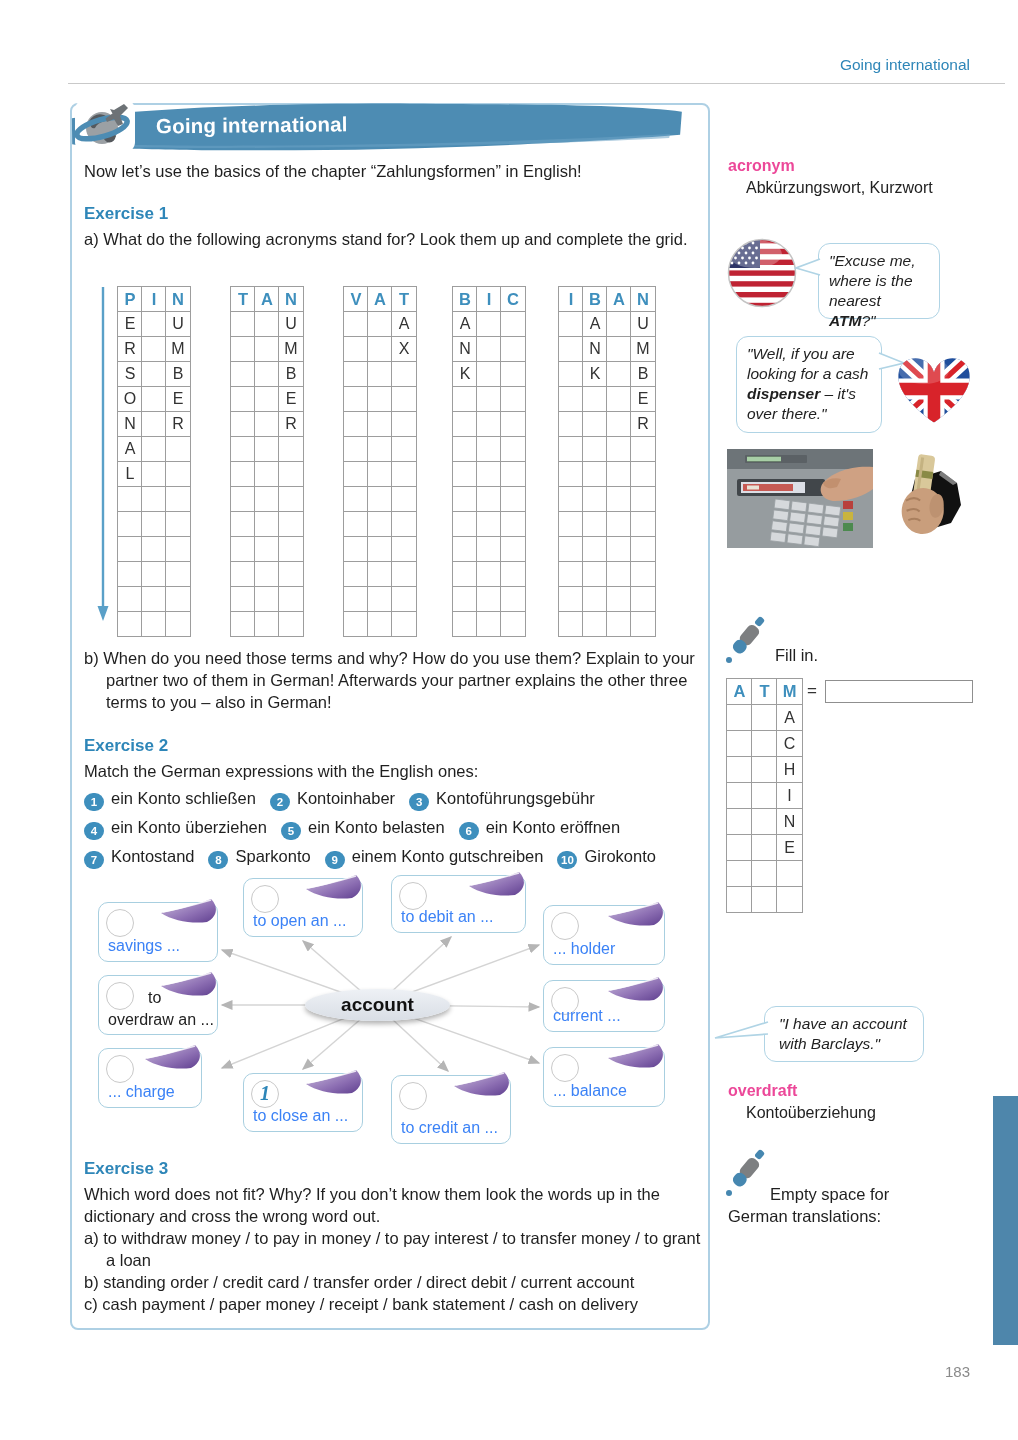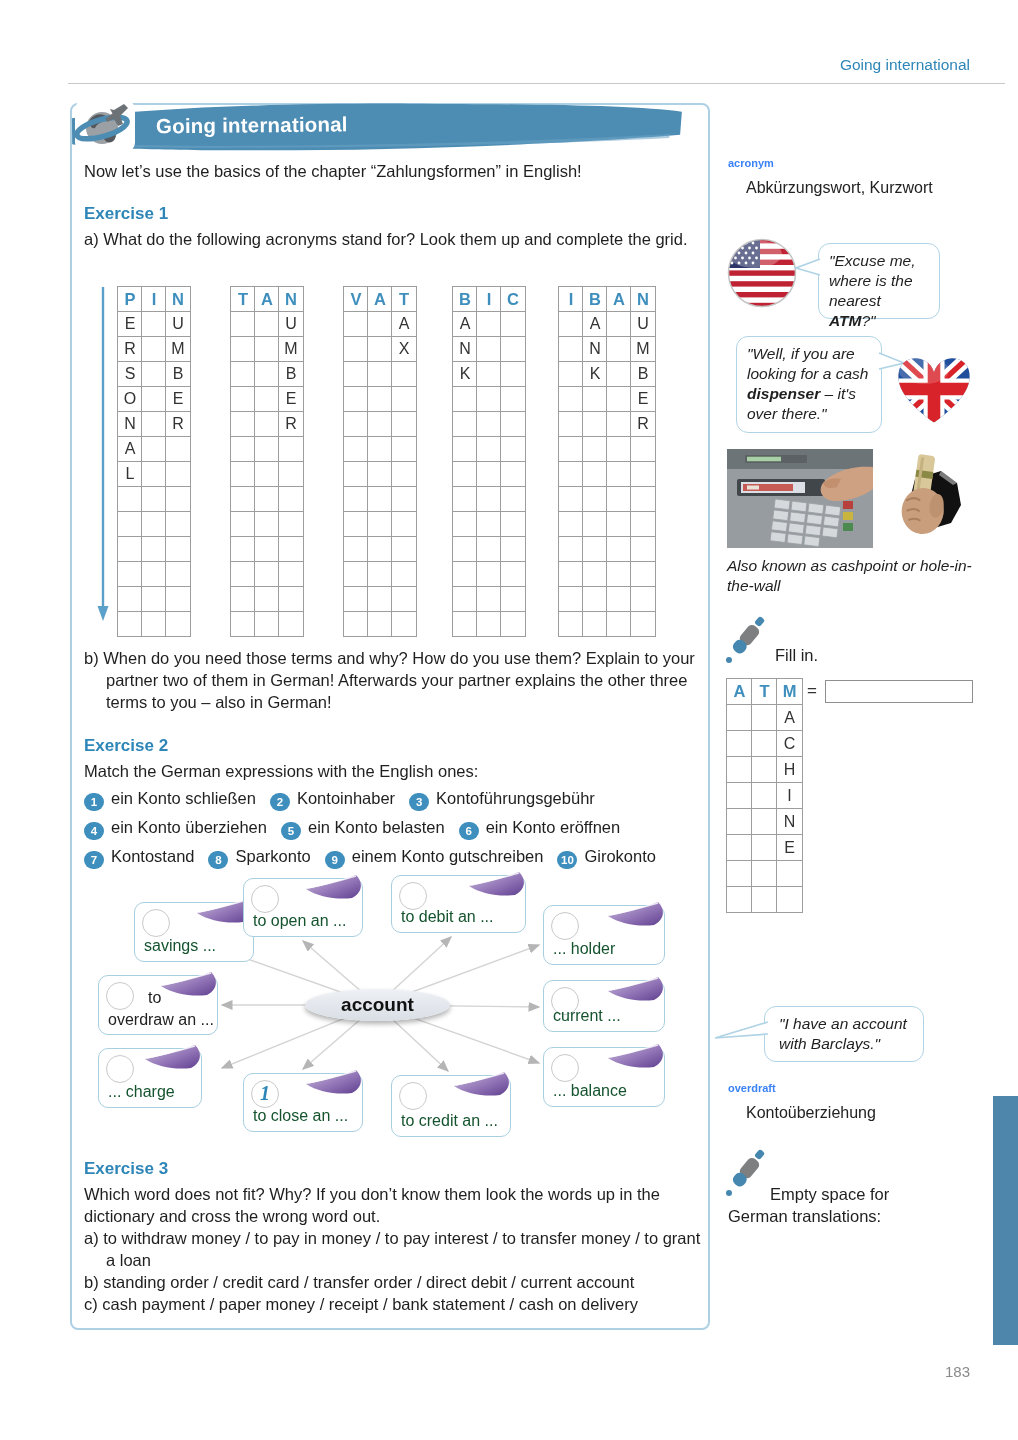--- a/index.html
+++ b/index.html
@@ -27,30 +27,30 @@
   .gh{color:#3e8fbd;font-weight:bold;font-size:16.5px;}
   .sb-cw{--cw:25px;--ch:25px;}
   
   .ex2-line{margin-bottom:7px;white-space:nowrap;}
   .badge{display:inline-block;min-width:18px;height:18px;padding:0 1px;border-radius:10px;background:#3e8fbd;color:#fff;
          font-size:11.5px;font-weight:bold;text-align:center;line-height:18px;margin-right:7px;vertical-align:-2px;}
   .ex2item{margin-right:14px;font-size:16.5px;}
   
   .tag{position:absolute;background:#fff;border:1.5px solid #a8cfe0;border-radius:10px;box-sizing:border-box;}
   .tag .circ{position:absolute;left:7px;top:6px;width:28px;height:28px;border:1.5px solid #c9c9c9;border-radius:50%;box-sizing:border-box;}
-  .tag .lab{position:absolute;left:9px;bottom:6px;font-size:16px;color:#14532d;white-space:nowrap;}
+  .tag .lab{position:absolute;left:9px;bottom:6px;font-size:16px;color:#3b82f6;white-space:nowrap;}
   .tag .lab2{position:absolute;left:9px;top:11px;right:2px;font-size:16px;color:#222;line-height:22px;text-indent:40px;}
   .tag .num{position:absolute;left:7px;top:5px;width:28px;height:28px;text-align:center;line-height:28px;
             font-family:"Liberation Serif",serif;font-style:italic;font-weight:bold;font-size:20px;color:#2e86b8;}
   .tag .swoosh{position:absolute;right:-8px;top:-6px;pointer-events:none;}
   .ellipse{left:305px;top:989px;width:145px;height:32px;border-radius:50%;
            background:linear-gradient(#eef1f5,#d9dee5);box-shadow:0 3px 5px rgba(0,0,0,.30);
            text-align:center;line-height:32px;font-weight:bold;font-size:19px;color:#111;}
   
-  .vterm{color:#3b82f6;font-weight:bold;font-size:11px;}
+  .vterm{color:#ec4899;font-weight:bold;font-size:16px;}
   .vtrans{color:#222;font-size:16px;}
   .bubble{position:absolute;background:#fff;border:1.7px solid #b0d4e5;border-radius:12px;
           font-style:italic;font-size:15.5px;line-height:20px;color:#1f1f1f;padding:7px 10px;box-sizing:border-box;}
   .caption{font-style:italic;font-size:15.5px;line-height:20px;color:#1f1f1f;}
   .note{font-size:16.5px;line-height:22px;color:#1f1f1f;}
   .eqbox{border:1.5px solid #8f8f8f;background:#fff;}
   .sidebar-bar{left:993px;top:1096px;width:25px;height:249px;background:#4e86ab;}
   .pagenum{left:900px;top:1363px;width:70px;text-align:right;color:#8a8a8a;font-size:15px;}
 </style>
 </head>
@@ -370,21 +370,21 @@
   <svg width="0" height="0">
       <defs>
     <linearGradient id="swg" x1="0" y1="0" x2="1" y2="1">
       <stop offset="0" stop-color="#cdbfdf"></stop>
           <stop offset="0.6" stop-color="#8d6fb3"></stop>
           <stop offset="1" stop-color="#5f3f8f"></stop>
     </linearGradient>
   </defs>
     </svg>
 
-  <div class="tag" style="left:98px;top:902px;width:120px;height:60px;margin-left:36px;">
+  <div class="tag" style="left:98px;top:902px;width:120px;height:60px;">
     <span class="circ"></span>
     <svg class="swoosh" width="66" height="34" viewBox="0 0 66 34">
         <path d="M2,16 C22,12 36,8 52,2 C60,10 58,20 48,25 C33,27 14,24 2,16 Z" fill="url(#swg)"></path>
         <path d="M4,15 C24,11 38,7 52,3" stroke="#fff" stroke-width="1.6" fill="none" opacity=".8"></path>
       </svg>
     <span class="lab">savings ...</span>
   </div>
   <div class="tag" style="left:243px;top:878px;width:120px;height:59px;">
     <span class="circ"></span>
     <svg class="swoosh" width="66" height="34" viewBox="0 0 66 34">
@@ -435,21 +435,21 @@
   </div>
   <div class="tag" style="left:243px;top:1073px;width:120px;height:59px;">
     <span class="circ"></span>
     <span class="num">1</span>
     <svg class="swoosh" width="66" height="34" viewBox="0 0 66 34">
         <path d="M2,16 C22,12 36,8 52,2 C60,10 58,20 48,25 C33,27 14,24 2,16 Z" fill="url(#swg)"></path>
         <path d="M4,15 C24,11 38,7 52,3" stroke="#fff" stroke-width="1.6" fill="none" opacity=".8"></path>
       </svg>
     <span class="lab">to close an ...</span>
   </div>
-  <div class="tag" style="left:391px;top:1075px;width:120px;height:62px;">
+  <div class="tag" style="left:391px;top:1075px;width:120px;height:69px;">
     <span class="circ"></span>
     <svg class="swoosh" width="66" height="34" viewBox="0 0 66 34">
         <path d="M2,16 C22,12 36,8 52,2 C60,10 58,20 48,25 C33,27 14,24 2,16 Z" fill="url(#swg)"></path>
         <path d="M4,15 C24,11 38,7 52,3" stroke="#fff" stroke-width="1.6" fill="none" opacity=".8"></path>
       </svg>
     <span class="lab">to credit an ...</span>
   </div>
   <div class="tag" style="left:543px;top:1047px;width:122px;height:60px;">
     <span class="circ"></span>
     <svg class="swoosh" width="66" height="34" viewBox="0 0 66 34">
@@ -602,21 +602,20 @@
         <rect x="30" y="22" width="17" height="7" fill="#8a8a46"></rect>
         <rect x="33" y="9" width="3" height="34" fill="#c4b281"></rect>
         <ellipse cx="42" cy="62" rx="21" ry="23" fill="#c99e7c"></ellipse>
         <path d="M24,54 q8,-6 14,-2 M26,64 q8,-5 13,-1 M29,73 q7,-4 12,-1" stroke="#a97f5e" stroke-width="2" fill="none"></path>
         <ellipse cx="55" cy="55" rx="7" ry="12" fill="#bd9271"></ellipse>
       </g>
       <path fill="#e8e8e8" d="M60,22 L76,34 L72,36 L58,26 Z" opacity=".5"></path>
     </svg>
   </div>
 
-  <div class="abs caption" style="left:727px;top:556px;width:250px;">Also known as cashpoint or hole-in-the-wall</div>
 
   
   <div class="abs" style="left:722px;top:610px;">
     <svg width="54" height="56" viewBox="0 0 54 56">
       <g transform="rotate(40 27 28)">
         <rect x="21" y="4" width="7" height="9" rx="2.5" fill="#4687b0"></rect>
         <rect x="19" y="15" width="13" height="21" rx="5" fill="#7d7f81"></rect>
         <rect x="19" y="34" width="13" height="13" rx="5.5" fill="#4687b0"></rect>
       </g>
       <circle cx="7" cy="50" r="3" fill="#4687b0"></circle>

